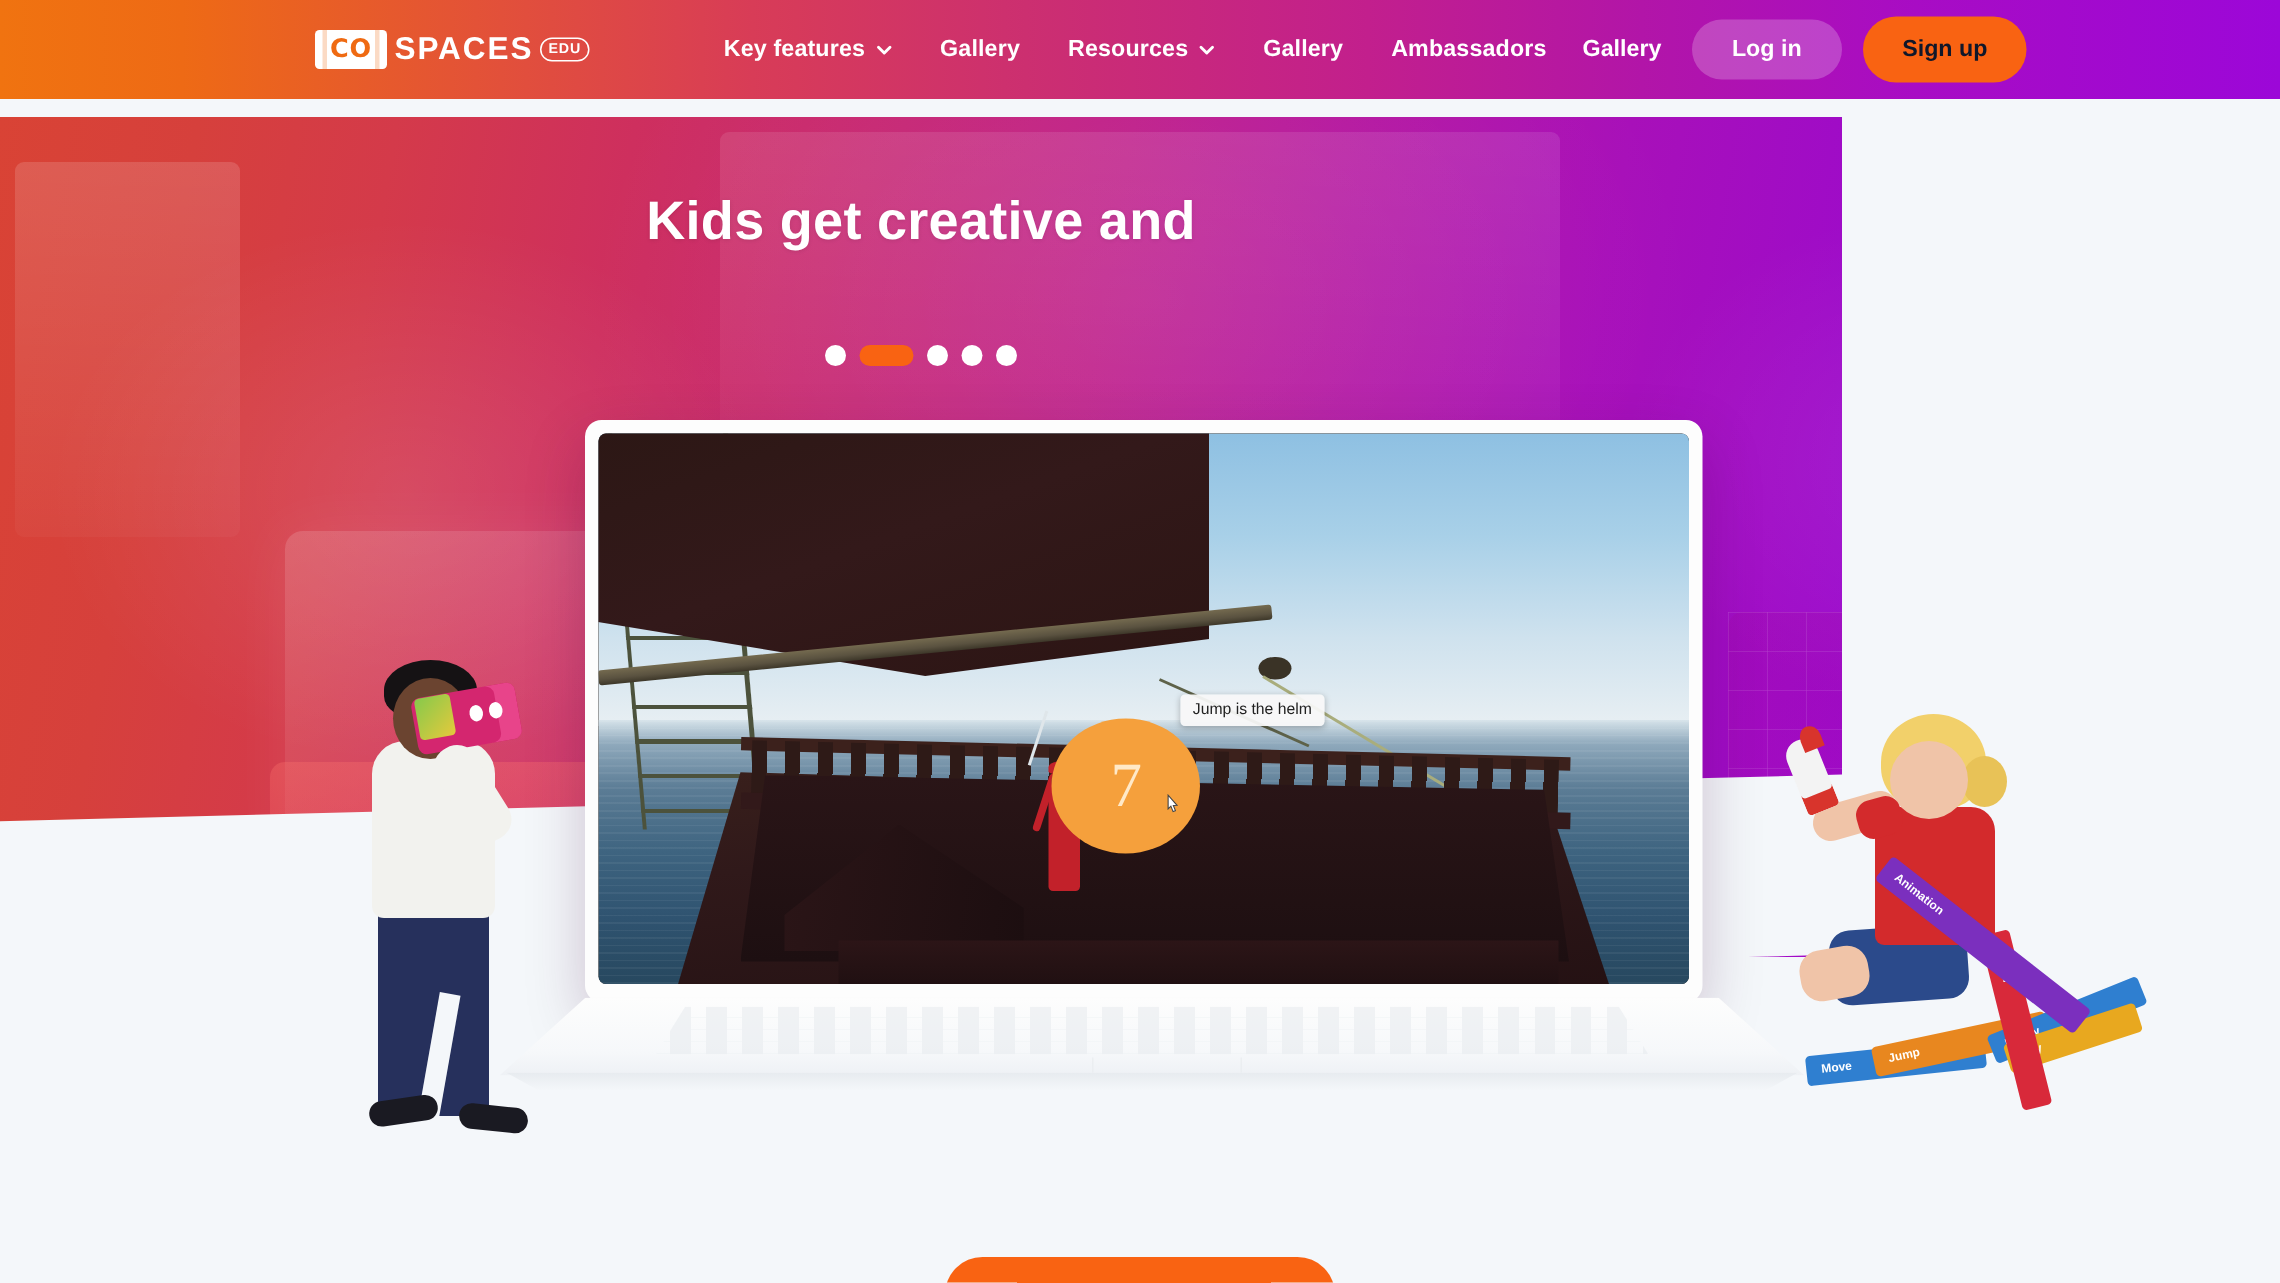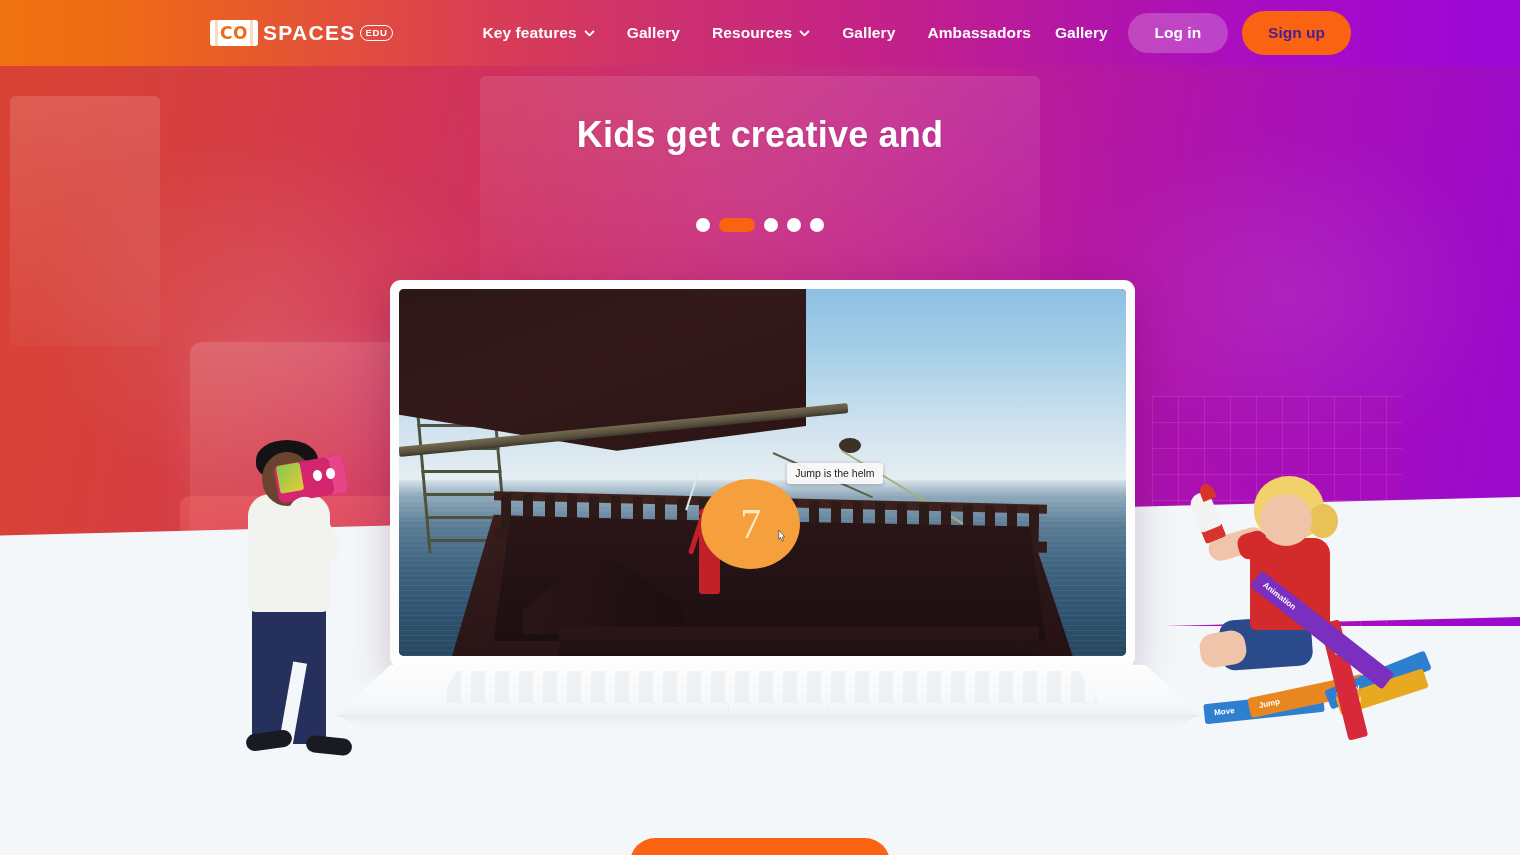--- a/index.html
+++ b/index.html
@@ -54,28 +54,28 @@
   .header-right{display:flex;align-items:center;margin-left:auto;margin-right:212px;gap:0;}
   .gallery-link{
     color:#ffffff;font-size:15.5px;font-weight:bold;cursor:pointer;margin-right:20px;white-space:nowrap;margin-left:24px;
   }
   .btn-login{
     background:rgba(255,255,255,.22);color:#fff;font-size:15.5px;font-weight:bold;
     border:none;border-radius:22px;padding:11px 27px;cursor:pointer;margin-right:14px;
     font-family:inherit;white-space:nowrap;
   }
   .btn-signup{
-    background:#f96312;color:#4c1d95;font-size:15.5px;font-weight:bold;
+    background:#f96312;color:#0f172a;font-size:15.5px;font-weight:bold;
     border:none;border-radius:22px;padding:13px 26px;cursor:pointer;
     font-family:inherit;white-space:nowrap;
   }
 
   
   .hero{
-    position:absolute;left:0;top:66px;width:1520px;height:560px;overflow:hidden;z-index:5;
+    position:absolute;left:0;top:78px;width:1228px;height:560px;overflow:hidden;z-index:5;
   }
   .hero-bg{
     position:absolute;inset:0;
     background:linear-gradient(100deg,#d94335 0%,#d6403c 10%,#d43a4a 20%,#ce2f5e 32%,#c72873 44%,#bf1f8a 57%,#b417a2 69%,#a810b9 82%,#9a09cf 100%);
   }
   
   .hero-bg::after{
     content:"";position:absolute;inset:0;
     background:
       radial-gradient(ellipse 340px 260px at 270px 250px, rgba(255,255,255,.10), transparent 70%),

